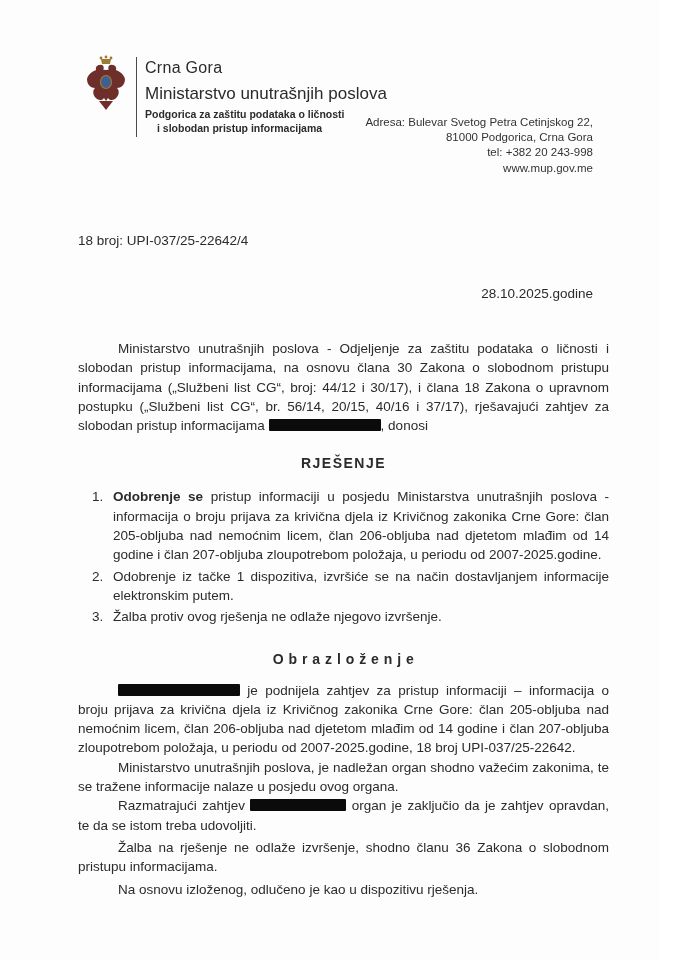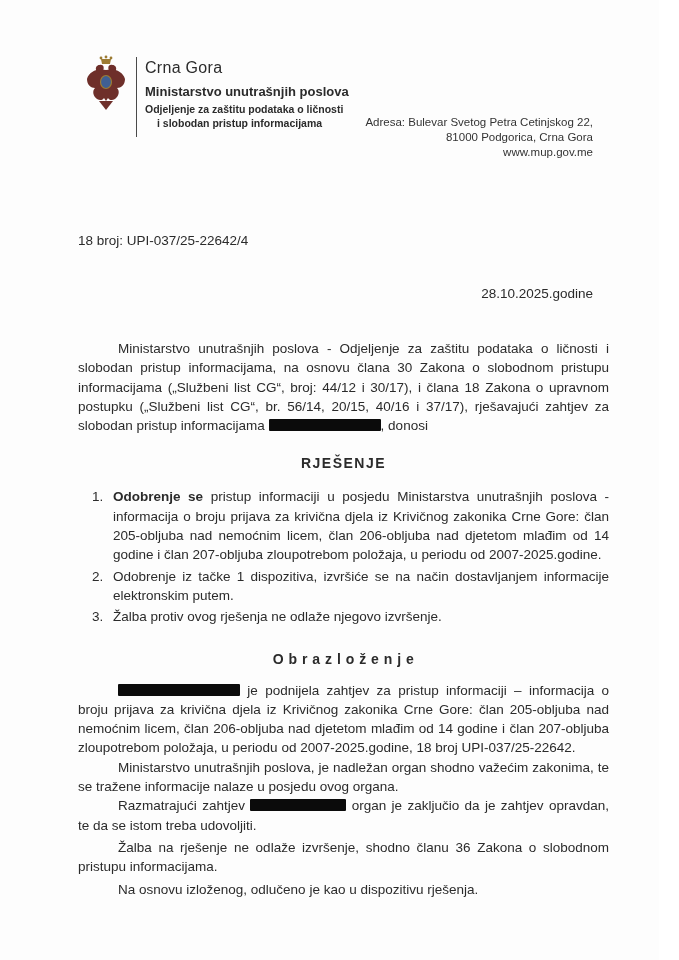--- a/index.html
+++ b/index.html
@@ -18,21 +18,21 @@
     right: 50px;
     top: 55px;
   }
   
   .letterhead { position: relative; height: 122px; }
   .logo-row { display: flex; align-items: flex-start; margin-left: 6px; }
   .coat { width: 44px; height: 58px; flex: 0 0 auto; }
   .v-divider { width: 1px; background: #4a4a4a; height: 80px; margin: 2px 8px 0 8px; flex: 0 0 auto; }
   .ministry-block { padding-top: 4px; }
   .country-name { font-size: 16px; letter-spacing: .3px; margin-bottom: 7px; }
-  .ministry-name { font-size: 13px; font-weight: bold; margin-bottom: 3px; }
+  .ministry-name { font-size: 17px; font-weight: normal; margin-bottom: 3px; }
   .dept-line { font-size: 10.5px; font-weight: bold; line-height: 1.35; }
   .dept-line.indent { margin-left: 12px; }
   .address-block {
     position: absolute;
     top: 60px;
     right: 16px;
     text-align: right;
     font-size: 11.5px;
     line-height: 1.32;
     color: #333;
@@ -101,27 +101,28 @@
               <path d="M22 15 C14 13 5 16 3 24 C3 30 7 33 11 33 C8 36 9 41 13 44 C16 46 19 45 20 43 L22 46 L24 43 C25 45 28 46 31 44 C35 41 36 36 33 33 C37 33 41 30 41 24 C39 16 30 13 22 15 Z"></path>
               <path d="M15 46 L29 46 L22 55 Z"></path>
             </g>
             <ellipse cx="22" cy="27" rx="5.5" ry="6.5" fill="#3f5f93" stroke="#9c7b33" stroke-width="1.2"></ellipse>
           </svg>
         </div>
         <div class="v-divider"></div>
         <div class="ministry-block">
           <div class="country-name">Crna Gora</div>
           <div class="ministry-name">Ministarstvo unutrašnjih poslova</div>
-          <div class="dept-line">Odjeljenje za zaštitu podataka o ličnosti</div>
+          <div class="dept-line">Podgorica za zaštitu podataka o ličnosti</div>
           <div class="dept-line indent">i slobodan pristup informacijama</div>
         </div>
       </div>
       <div class="address-block">
         <div>Adresa: Bulevar Svetog Petra Cetinjskog 22,</div>
         <div>81000 Podgorica, Crna Gora</div>
+        <div>tel: +382 20 243-998</div>
         <div>www.mup.gov.me</div>
       </div>
     </div>
 
     <div class="doc-number">18 broj: UPI-037/25-22642/4</div>
     <div class="doc-date">28.10.2025.godine</div>
 
     <p class="body-par intro-par"><span>Ministarstvo unutrašnjih poslova - Odjeljenje za zaštitu podataka o ličnosti i slobodan pristup informacijama, na osnovu člana 30 Zakona o slobodnom pristupu informacijama („Službeni list CG“, broj: 44/12 i 30/17), i člana 18 Zakona o upravnom postupku („Službeni list CG“, br. 56/14, 20/15, 40/16 i 37/17), rješavajući zahtjev za slobodan pristup informacijama </span><span class="redact redact-intro"></span><span>, donosi</span></p>
 
     <h2 class="section-title">RJEŠENJE</h2>

